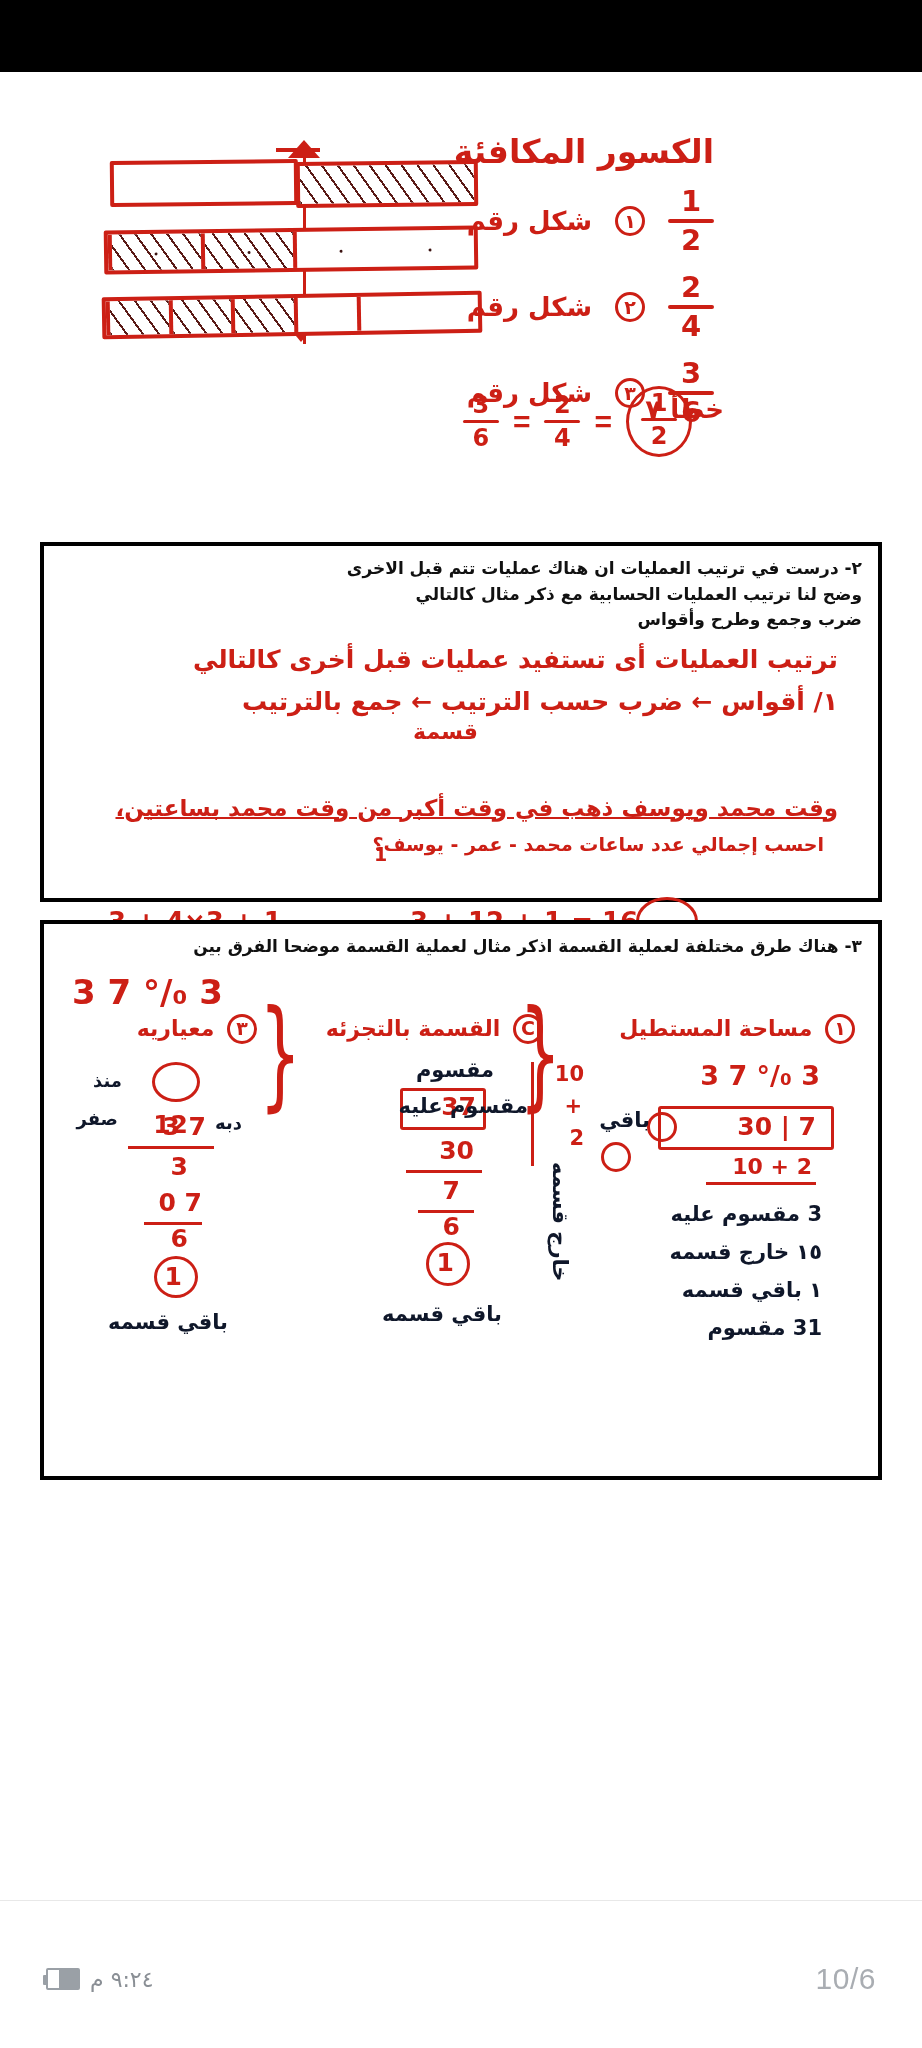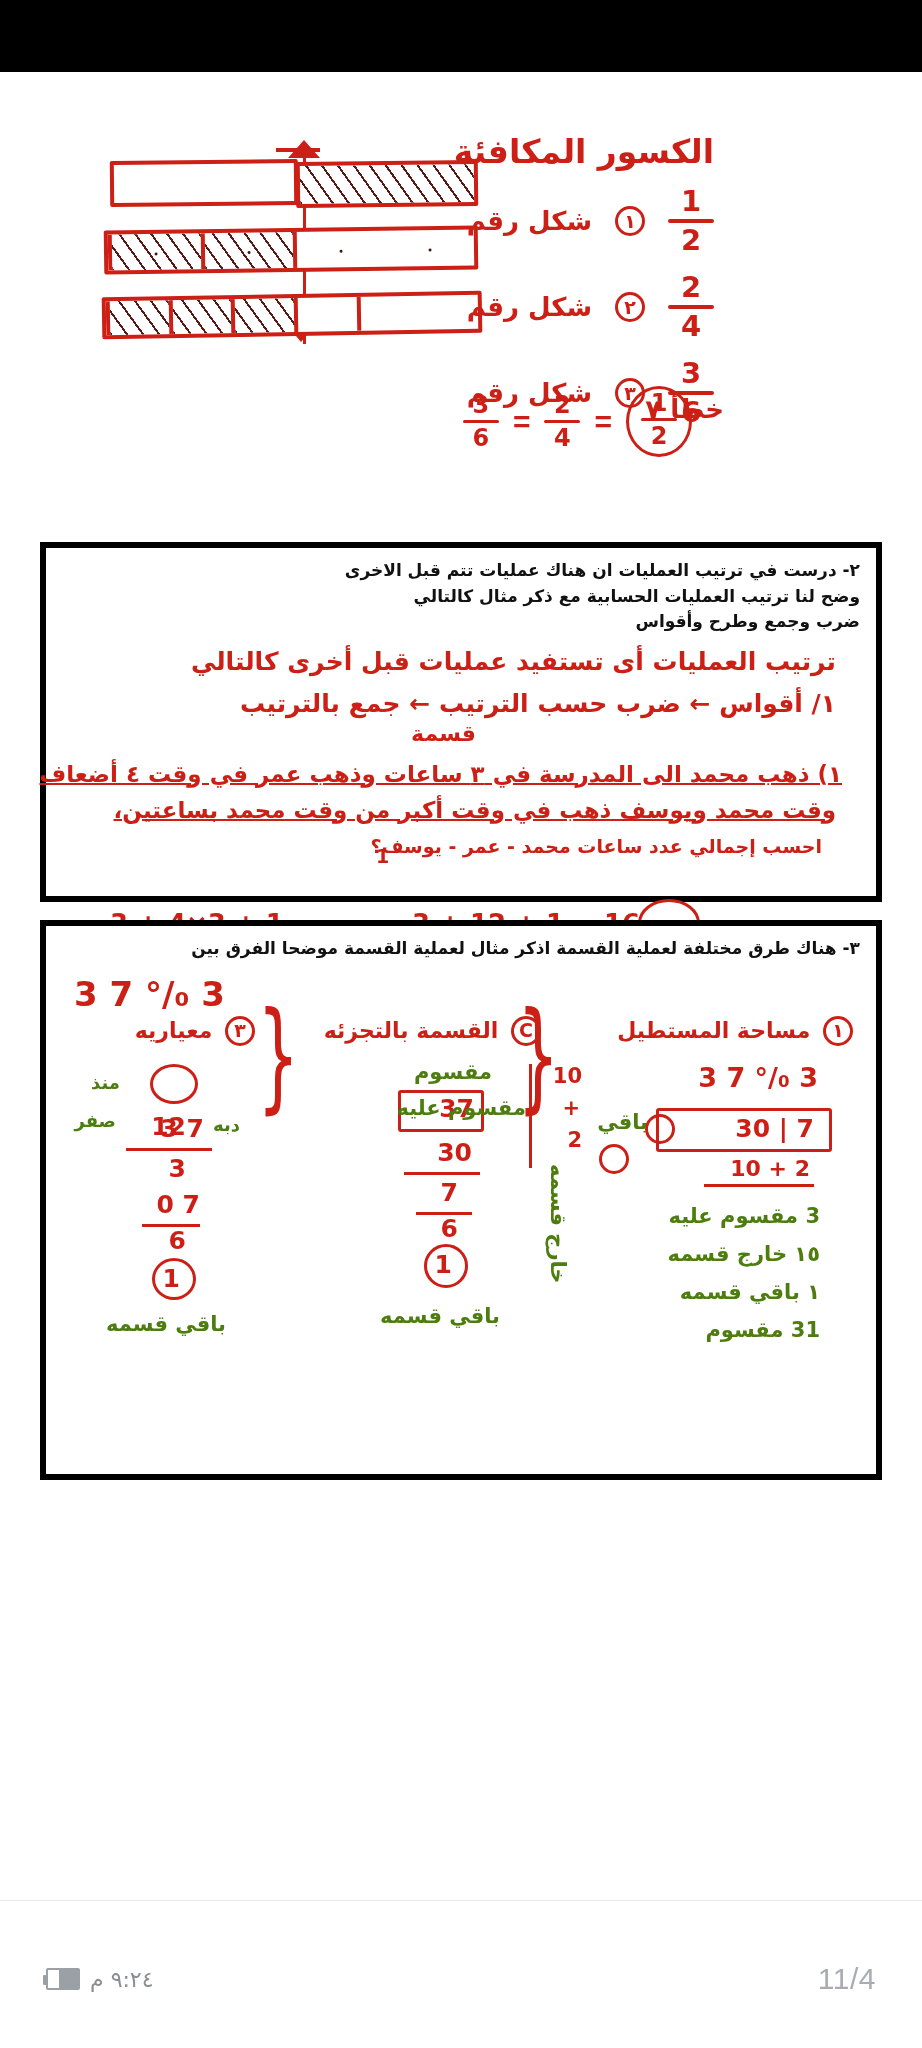--- a/index.html
+++ b/index.html
@@ -200,21 +200,21 @@
   }
   #hata {
     position: absolute; right: 198px; top: 262px;
     font-size: 26px; white-space: nowrap;
   }
 
   
   .qbox {
     position: absolute;
     left: 40px; width: 842px;
-    border: 6px solid #000000;
+    border: 4px solid #000000;
     background: #fff;
   }
   .q-header {
     padding: 10px 16px 6px 16px;
     text-align: right;
     font-size: 17px;
     line-height: 1.5;
     color: #111;
     font-family: "DejaVu Sans", sans-serif;
     font-weight: 700;
@@ -246,21 +246,21 @@
   
   #sec3 { top: 848px; height: 560px; }
   #sec3-body { position: relative; height: 470px; }
   .strat-title {
     position: absolute;
     font-size: 22px; color: #cc1f15; white-space: nowrap;
     font-family: "DejaVu Sans", sans-serif; font-weight: 700;
   }
   .s-txt {
     position: absolute;
-    font-size: 21px; color: #4d7c0f; white-space: nowrap;
+    font-size: 21px; color: #0f172a; white-space: nowrap;
     font-family: "DejaVu Sans", sans-serif; font-weight: 700;
   }
   .s-num {
     position: absolute;
     font-size: 25px; color: #cc1f15; white-space: nowrap;
     direction: ltr;
     font-family: "DejaVu Sans", sans-serif; font-weight: 700;
   }
   .rule { position: absolute; background: #cc1f15; height: 3px; }
   .vrule { position: absolute; background: #cc1f15; width: 3px; }
@@ -398,21 +398,20 @@
         <div class="q-header">
           <span class="ln">٢- درست في ترتيب العمليات ان هناك عمليات تتم قبل الاخرى</span>
           <span class="ln">وضح لنا ترتيب العمليات الحسابية مع ذكر مثال كالتالي</span>
           <span class="ln">ضرب وجمع وطرح وأقواس</span>
         </div>
 
         <div id="sec2-work">
           <div class="hline" style="right:40px; top:6px;">ترتيب العمليات أى تستفيد عمليات قبل أخرى كالتالي</div>
           <div class="hline" style="right:40px; top:48px;">١/ أقواس ← ضرب حسب الترتيب ← جمع بالترتيب</div>
           <div class="hline" style="right:400px; top:80px; font-size:22px;">قسمة</div>
-          <div class="hline ul" style="right:34px; top:120px; font-size:23px;">١) ذهب محمد الى المدرسة في ٣ ساعات وذهب عمر في وقت ٤ أضعاف</div>
           <div class="hline ul" style="right:40px; top:156px; font-size:23px;">وقت محمد ويوسف ذهب في وقت أكبر من وقت محمد بساعتين،</div>
           <div class="hline" style="right:54px; top:194px; font-size:19px;">احسب إجمالي عدد ساعات محمد - عمر - يوسف؟</div>
 
           <div class="mathline" style="left:330px; top:204px; font-size:19px;">1</div>
           <div class="mathline" style="left:64px; top:268px; font-size:26px;">
             <span>3 + 4×3 + 1</span>
           </div>
           <div class="mathline" style="left:366px; top:268px; font-size:26px;">
             <span>3 + 12 + 1 = 16</span>
           </div>
@@ -499,17 +498,17 @@
   </div>
 
   <div id="bottom-bar">
     <div id="bottom-inner">
       <div class="bb-left">
         <span class="battery">
             <span class="fill"></span>
           </span>
         <span class="clock-text">٩:٢٤ م</span>
       </div>
-      <div class="bb-right">11/4</div>
+      <div class="bb-right">10/6</div>
     </div>
   </div>
 
 </div>
 
 </body></html>

